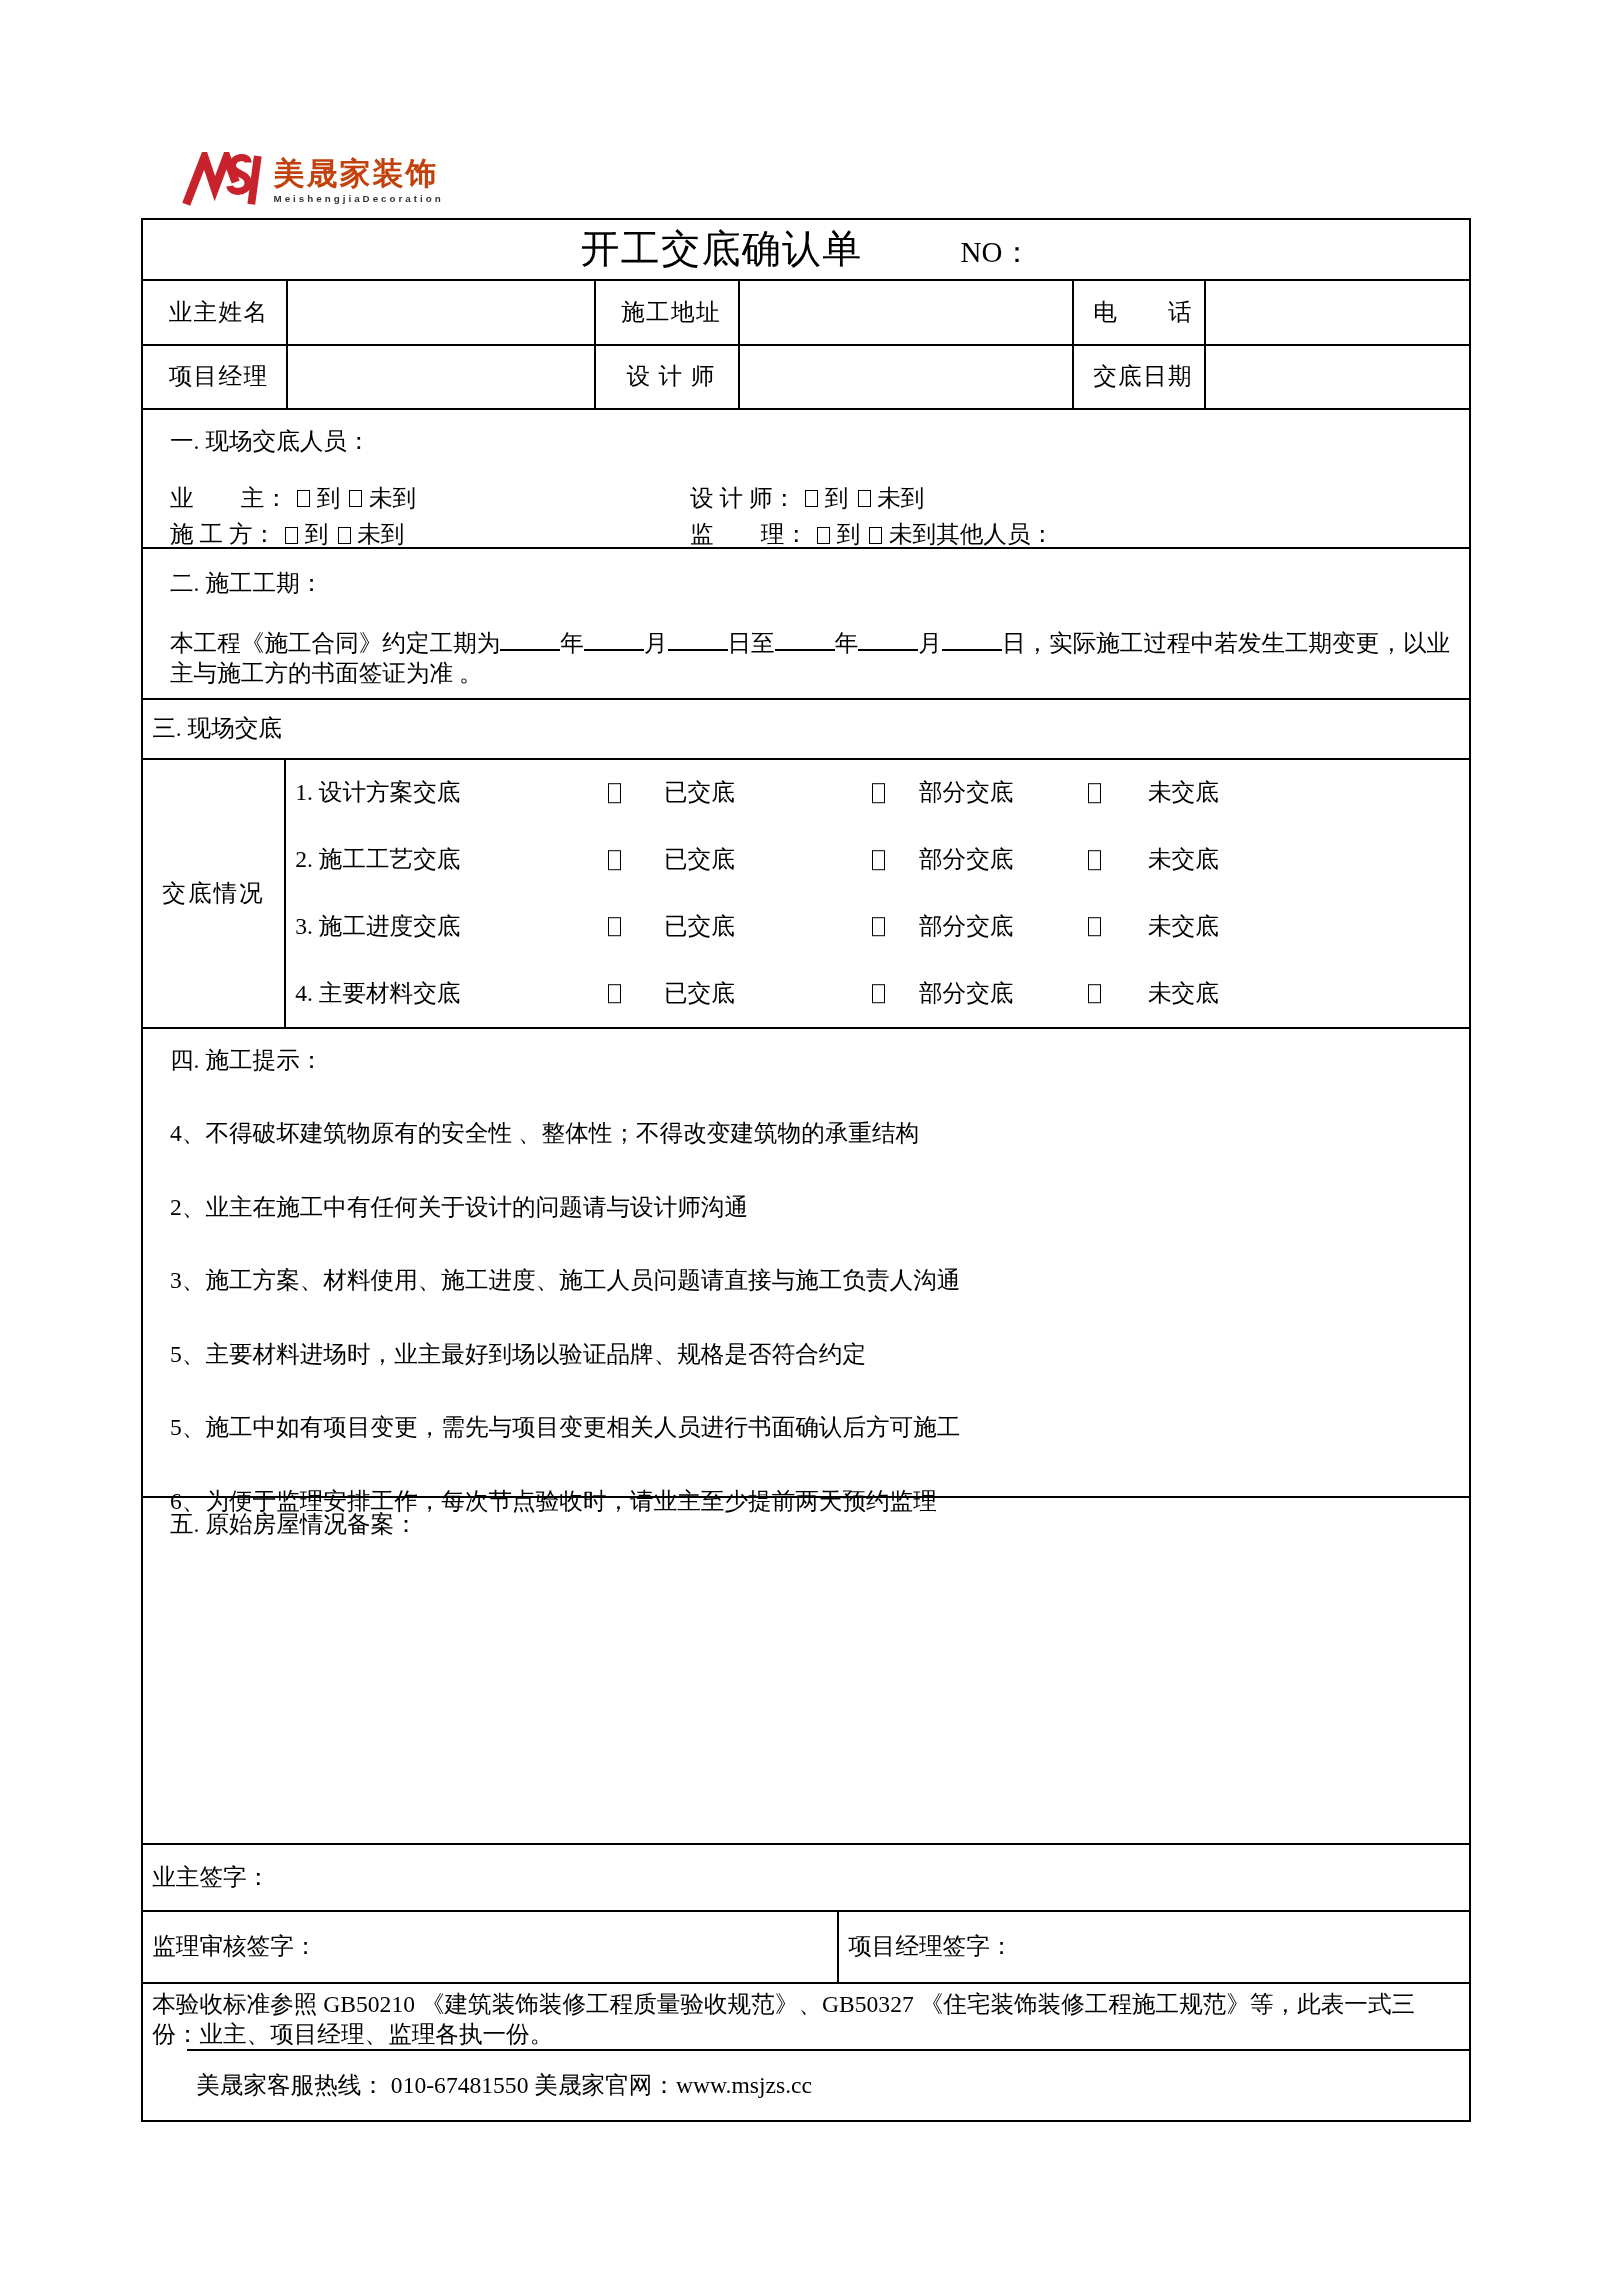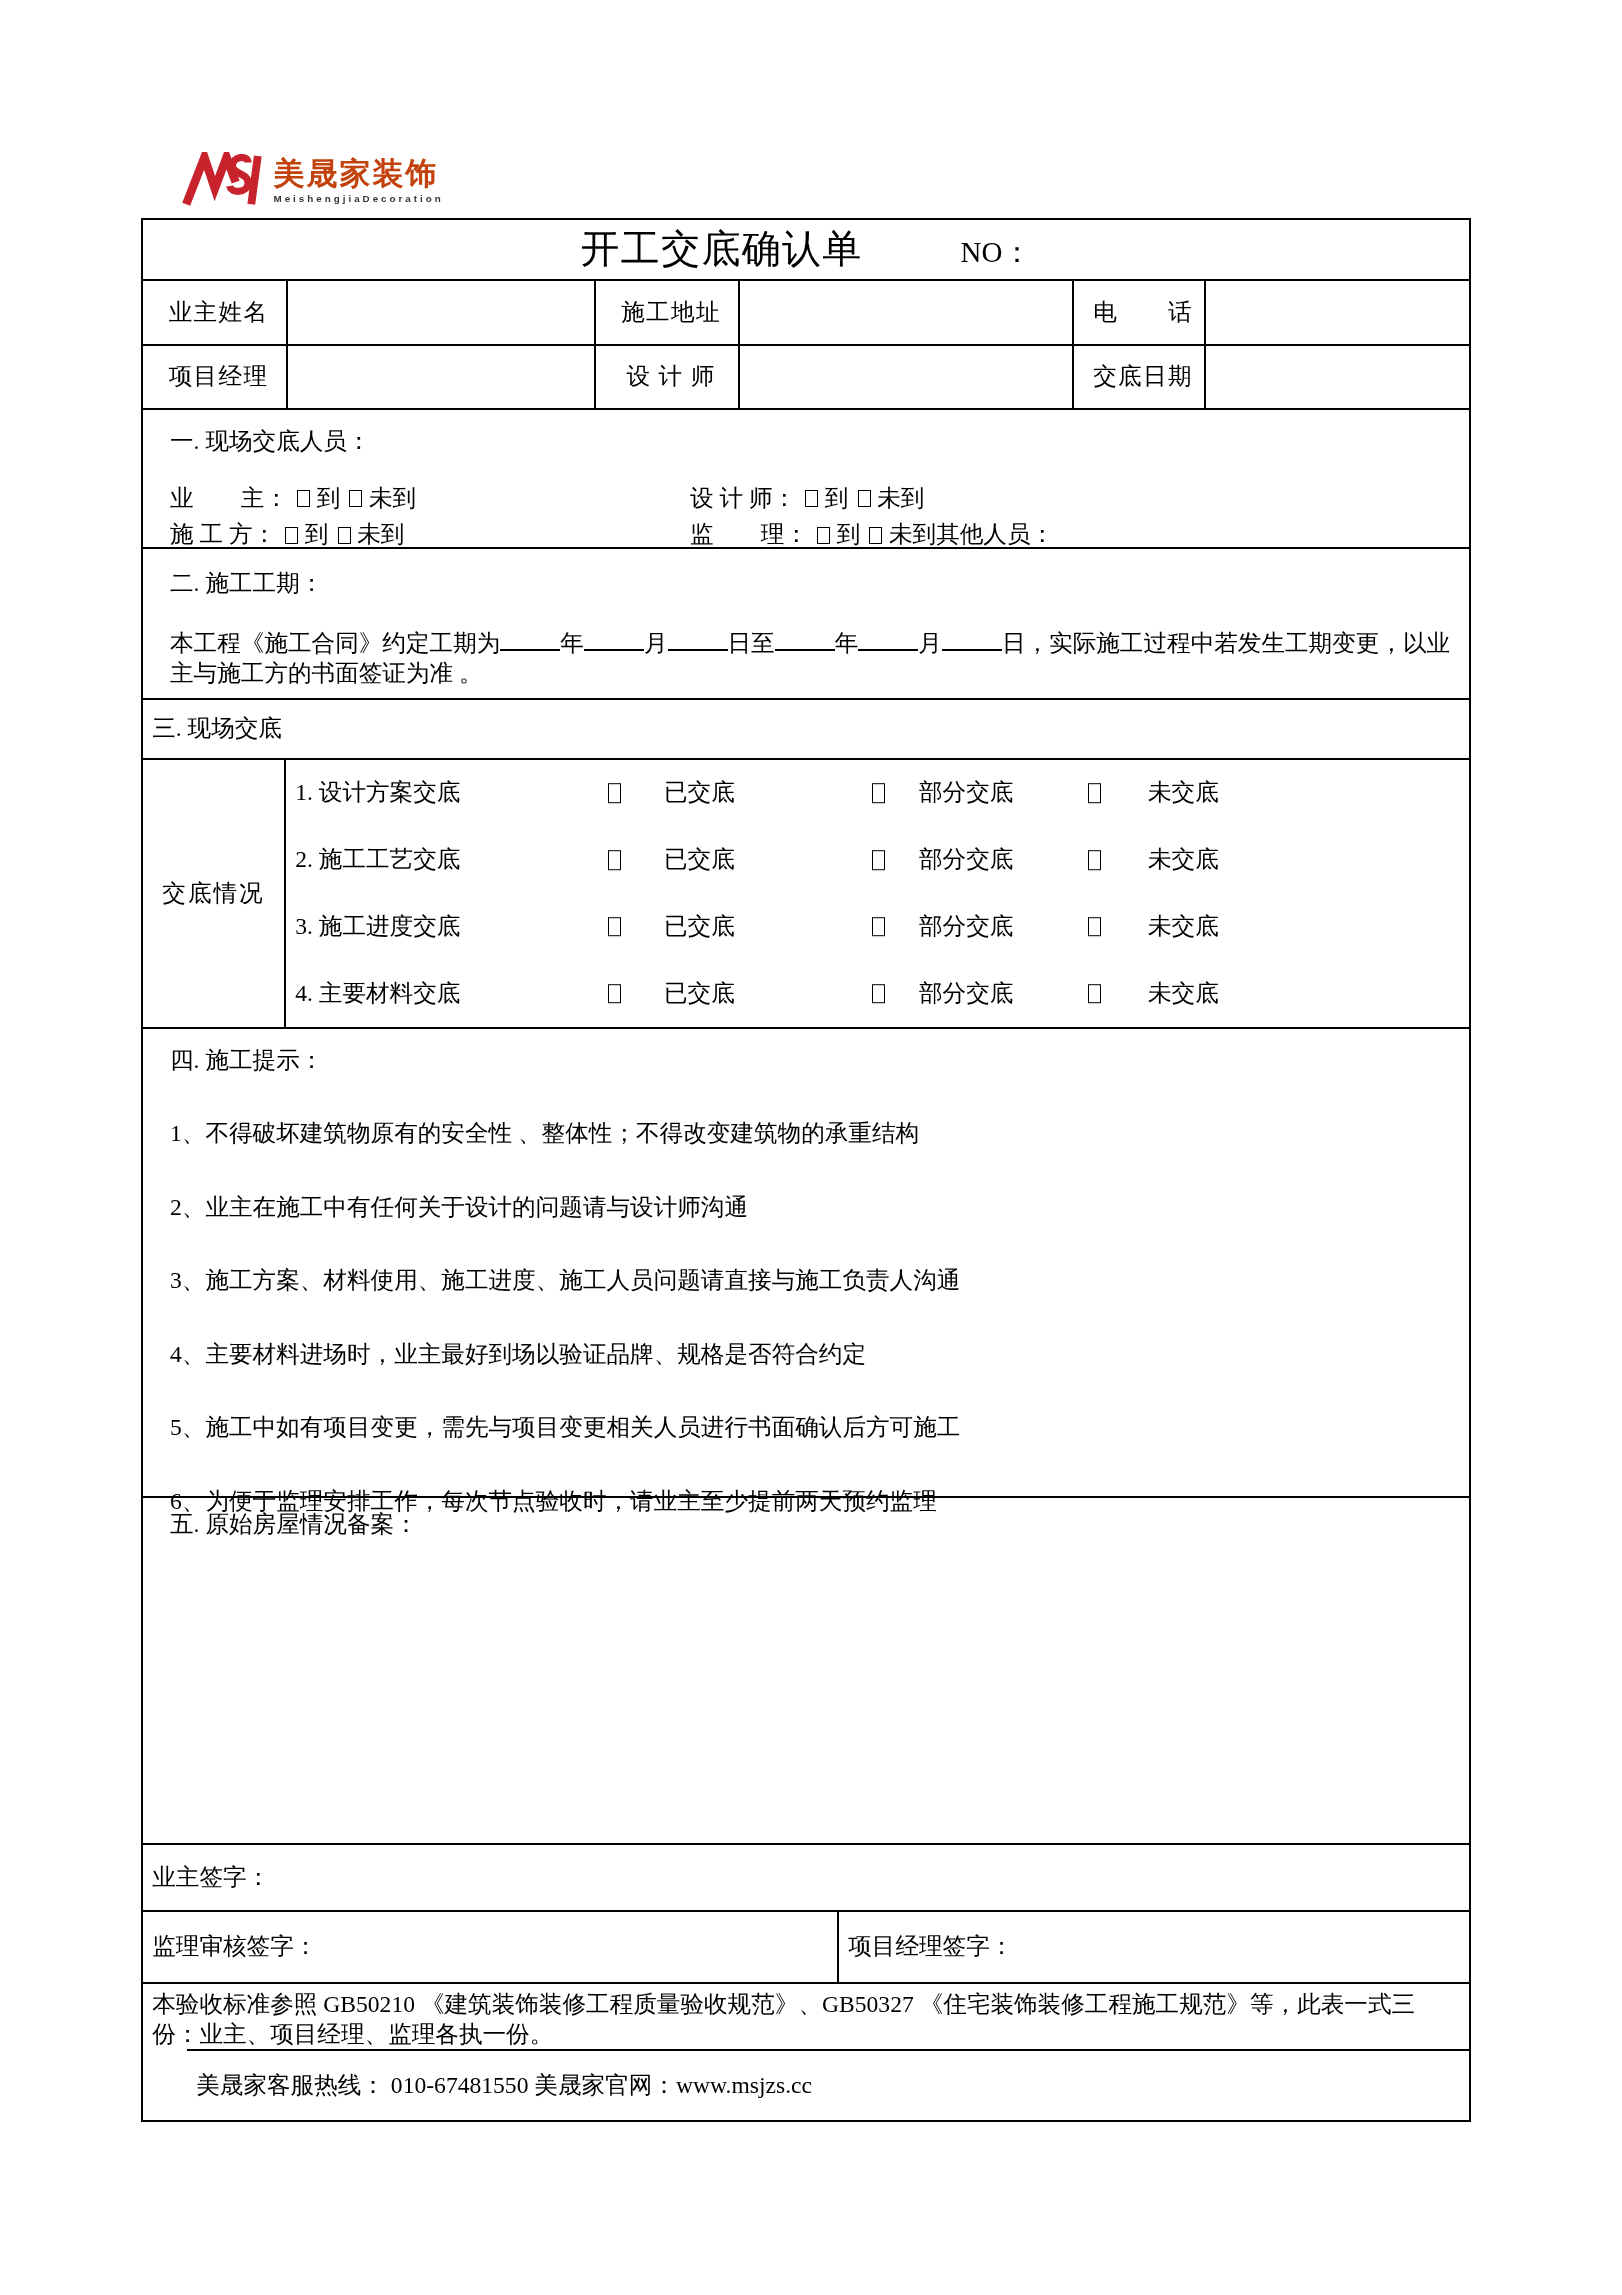--- a/index.html
+++ b/index.html
@@ -231,24 +231,24 @@
               </span>
             <span class="t3">未交底</span>
           </div>
         </div>
       </div>
     </div>
 
     <div class="row r8">
       <div class="sec tips">
         <div class="sec-h">四. 施工提示：</div>
-        <p>1、不得破坏建筑物原有的安全性 、整体性；不得改变建筑物的承重结构</p>
+        <p>4、不得破坏建筑物原有的安全性 、整体性；不得改变建筑物的承重结构</p>
         <p>2、业主在施工中有任何关于设计的问题请与设计师沟通</p>
         <p>3、施工方案、材料使用、施工进度、施工人员问题请直接与施工负责人沟通</p>
-        <p>4、主要材料进场时，业主最好到场以验证品牌、规格是否符合约定</p>
+        <p>5、主要材料进场时，业主最好到场以验证品牌、规格是否符合约定</p>
         <p>5、施工中如有项目变更，需先与项目变更相关人员进行书面确认后方可施工</p>
         <p>6、为便于监理安排工作，每次节点验收时，请业主至少提前两天预约监理</p>
       </div>
     </div>
 
     <div class="row r9">
       <div class="sec">
         <div class="sec-h" style="padding-top:11.8px;">五.  原始房屋情况备案：</div>
         <div class="fill-area"></div>
       </div>

